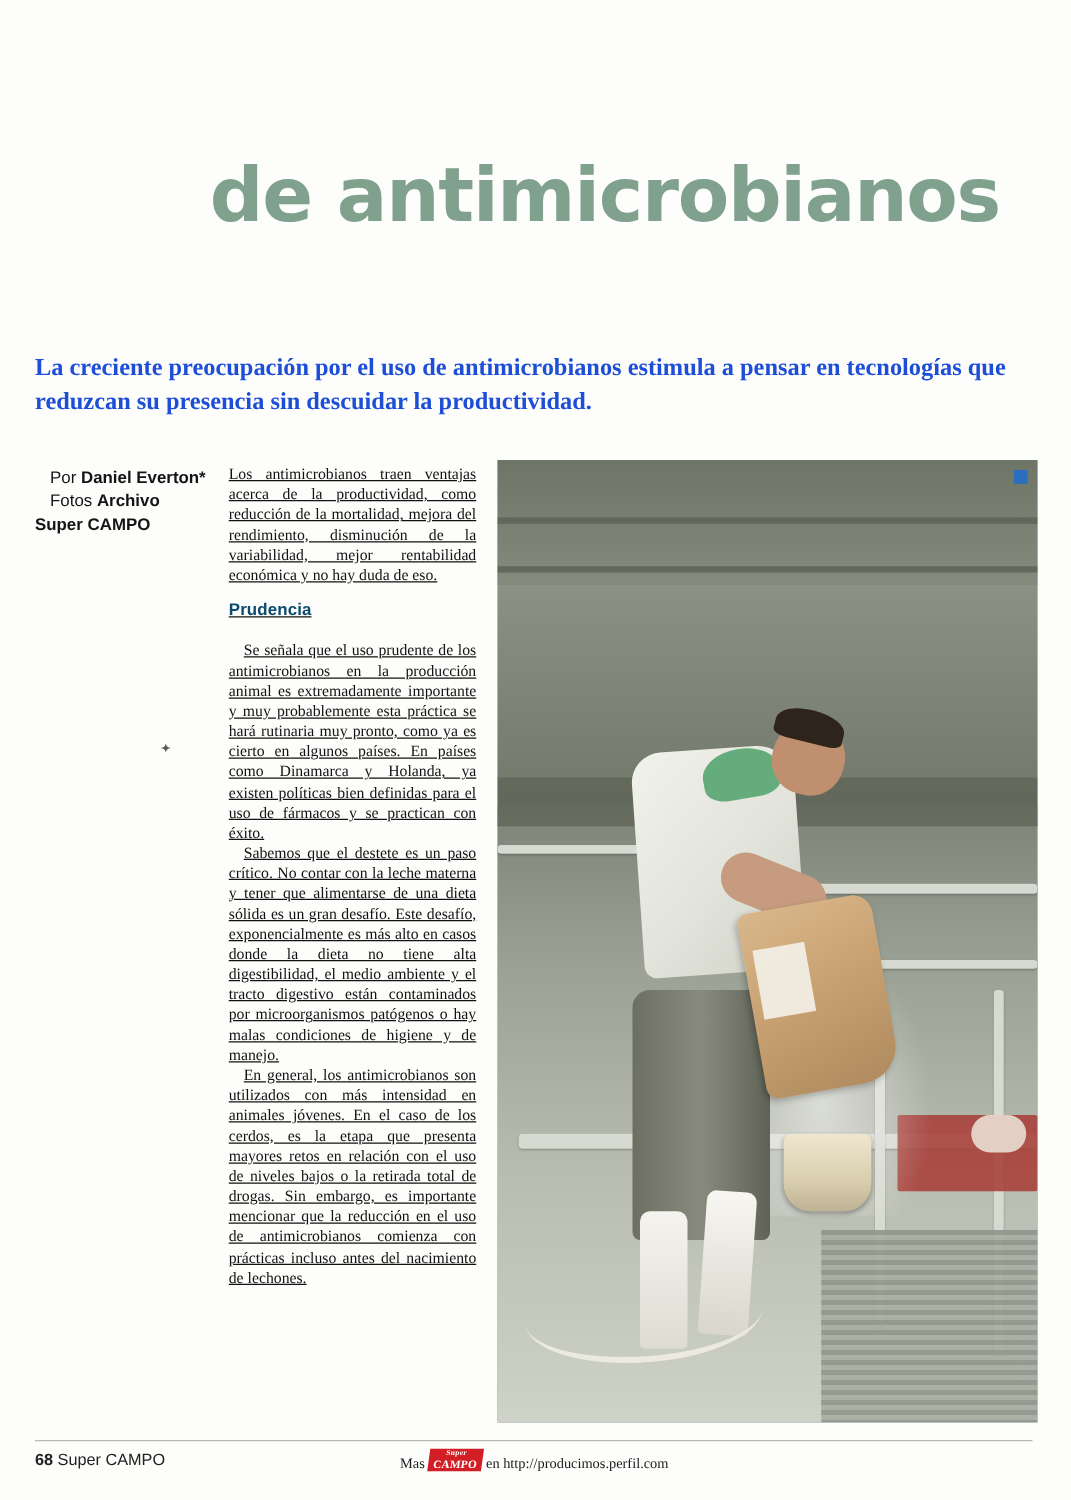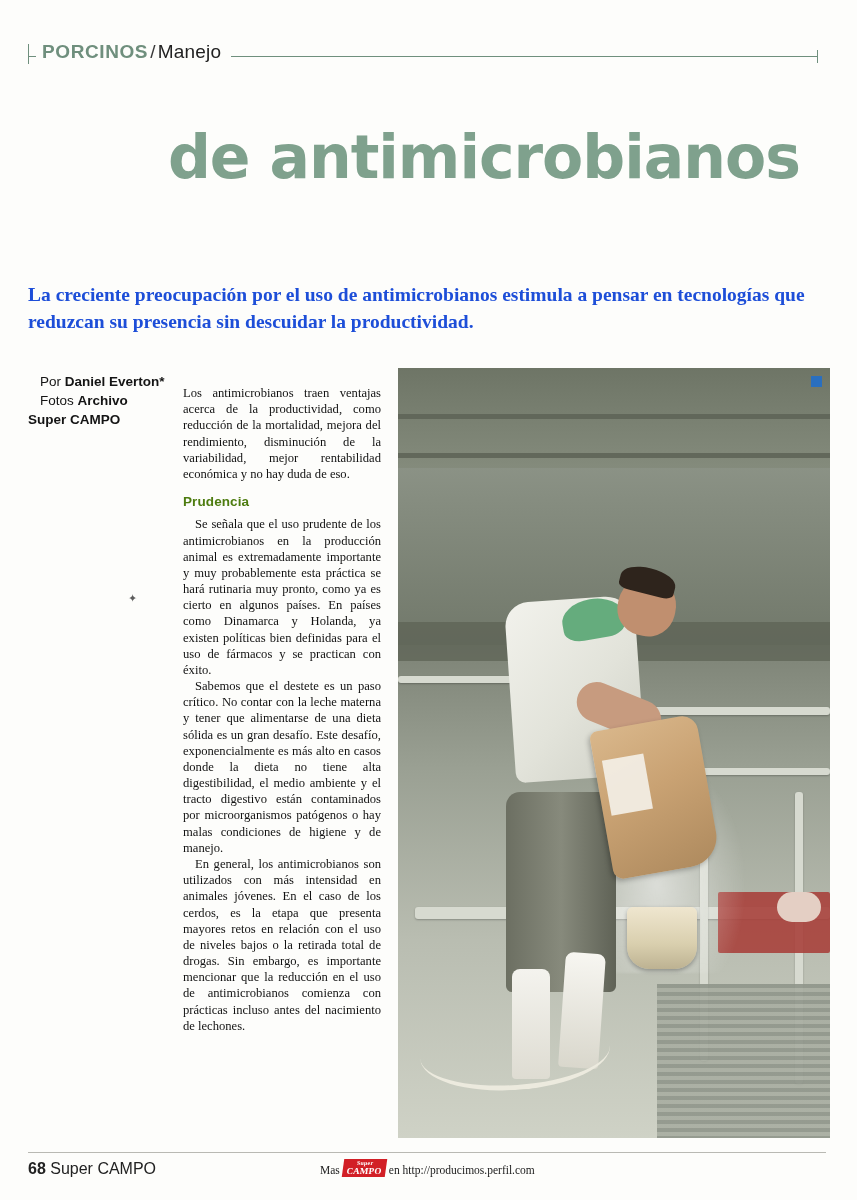--- a/index.html
+++ b/index.html
@@ -125,37 +125,38 @@
     left: 128px;
     top: 592px;
     color: #5d5d5d;
     font-size: 11px;
   }
 
   
   .col {
     position: absolute;
     left: 183px;
-    top: 385px;
+    top: 371px;
     width: 198px;
     font-family: "Liberation Serif", serif;
     font-size: 12.6px;
     line-height: 1.285;
     color: #121212;
     text-align: justify;
     hyphens: auto;
+    text-decoration: underline;
   }
   .col p { margin: 0; }
   .col p.indent { text-indent: 12px; }
   .subhead {
-    color: #4d7c0f;
+    color: #0c4a6e;
     font-family: "Liberation Sans", sans-serif;
     font-weight: bold;
     font-size: 13.5px;
-    margin: 11px 0 6px 0;
+    margin: 11px 0 16px 0;
     letter-spacing: .1px;
   }
 
   
   .photo {
     position: absolute;
     left: 398px;
     top: 368px;
     width: 432px;
     height: 770px;
@@ -280,21 +281,21 @@
     left: 28px;
     top: 1152px;
     width: 798px;
     height: 1px;
     background: #b9b9b3;
   }
   .folio {
     position: absolute;
     left: 28px;
     top: 1160px;
-    font-size: 16px;
+    font-size: 13px;
     color: #222;
   }
   .folio .num { font-weight: bold; }
   .more {
     position: absolute;
     left: 320px;
     top: 1159px;
     font-size: 11.5px;
     color: #1b1b1b;
     white-space: nowrap;
@@ -317,28 +318,20 @@
     line-height: 6px;
     text-align: center;
   }
   .more a, .more .url { color: #1b1b1b; text-decoration: none; }
 </style>
 </head>
 <body>
 
 <div class="page">
 
-  <div class="kicker-wrap">
-    <div class="kicker-rule"></div>
-    <div class="kicker-rule-left-cap"></div>
-    <div class="kicker-rule-right-cap"></div>
-    <div class="kicker">
-      <span class="cat">PORCINOS</span><span class="sep">/</span><span class="sub">Manejo</span>
-    </div>
-  </div>
 
   <h1 class="headline">
     <span class="l2">de antimicrobianos</span>
   </h1>
 
   <div class="deck">La creciente preocupación por el uso de antimicrobianos estimula a pensar en tecnologías que reduzcan su presencia sin descuidar la productividad.</div>
 
   <div class="byline">
     <div>
       <span class="lbl">Por </span><span class="nm">Daniel Everton*</span>

